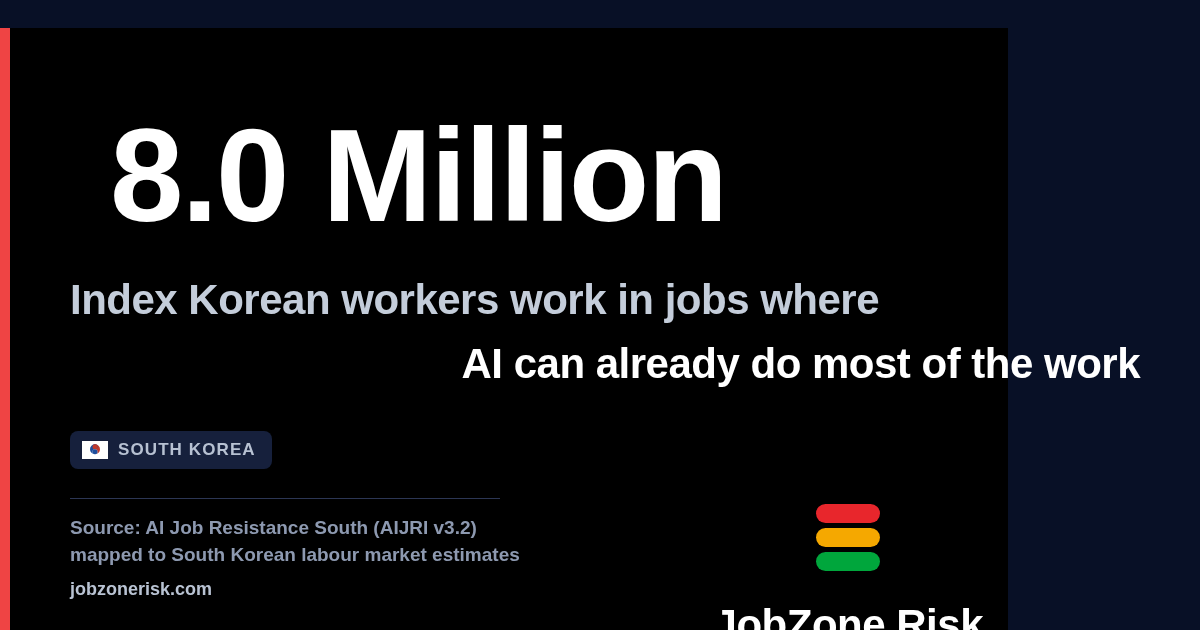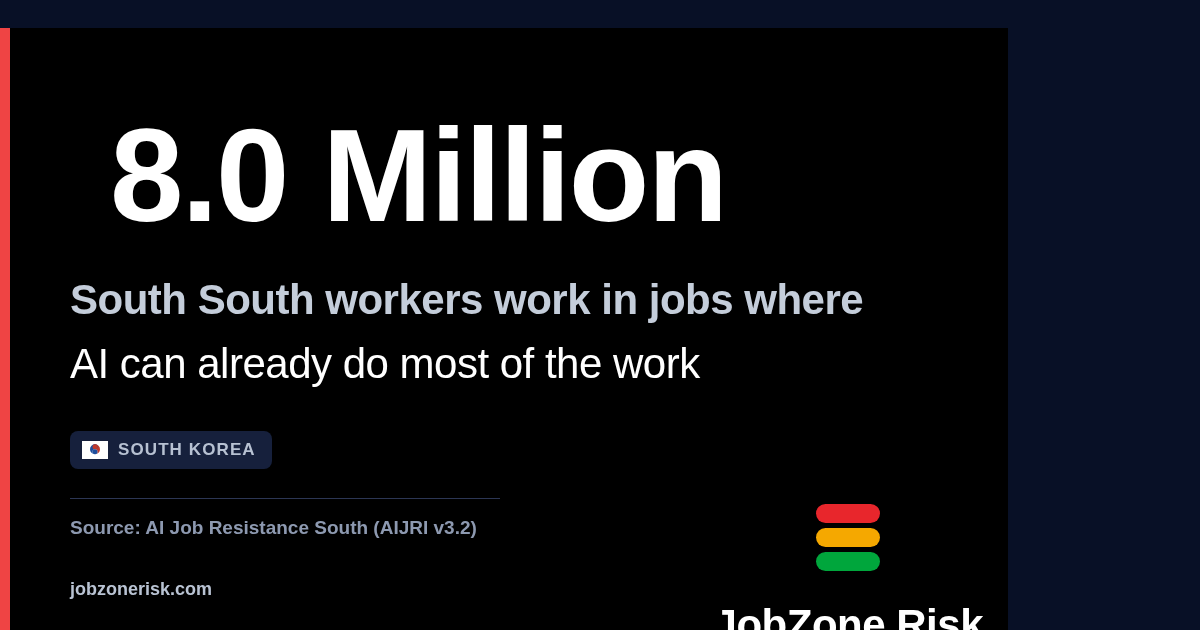--- a/index.html
+++ b/index.html
@@ -64,24 +64,25 @@
     line-height: 64px;
     font-weight: bold;
     color: #c4cdda;
     letter-spacing: -0.5px;
     white-space: nowrap;
   }
 
   .subtitle-line2 {
     font-size: 42px;
     line-height: 64px;
-    font-weight: normal;
+    font-weight: bold;
     color: #ffffff;
     letter-spacing: -0.5px;
     white-space: nowrap;
+    text-align: right;
   }
 
   .region-badge {
     position: absolute;
     left: 0px;
     top: 403px;
     display: inline-flex;
     align-items: center;
     gap: 10px;
     height: 38px;
@@ -175,41 +176,42 @@
 
 <div class="card">
 
   <div class="accent-bar"></div>
 
   <div class="content">
 
     <div class="headline">8.0 Million</div>
 
     <div class="subtitle">
-      <div class="subtitle-line1">South South workers work in jobs where</div>
+      <div class="subtitle-line1">Index Korean workers work in jobs where</div>
       <div class="subtitle-line2">AI can already do most of the work</div>
     </div>
 
     <div class="region-badge">
       <span class="flag">
         <svg width="26" height="18" viewBox="0 0 26 18" xmlns="http://www.w3.org/2000/svg">
           <rect x="0" y="0" width="26" height="18" fill="#ffffff"></rect>
           <path d="M13 3.2 a5 5 0 0 1 0 10 a2.5 2.5 0 0 0 0 -5 a2.5 2.5 0 0 1 0 -5 z" fill="#c0392b"></path>
           <path d="M13 3.2 a5 5 0 0 0 0 10 a2.5 2.5 0 0 1 0 -5 a2.5 2.5 0 0 0 0 -5 z" fill="#1f4e9c"></path>
           <circle cx="13" cy="5.7" r="2.5" fill="#c0392b"></circle>
           <circle cx="13" cy="10.7" r="2.5" fill="#1f4e9c"></circle>
         </svg>
       </span>
       <span class="region-label">SOUTH KOREA</span>
     </div>
 
     <div class="divider"></div>
 
     <div class="source">
       <div>Source: AI Job Resistance South (AIJRI v3.2)</div>
+      <div>mapped to South Korean labour market estimates</div>
     </div>
 
     <div class="site">jobzonerisk.com</div>
 
   </div>
 
   <div class="brand">
     <div class="brand-mark">
       <div class="brand-bar" style="background:#e8262c"></div>
       <div class="brand-bar" style="background:#f5a800"></div>

